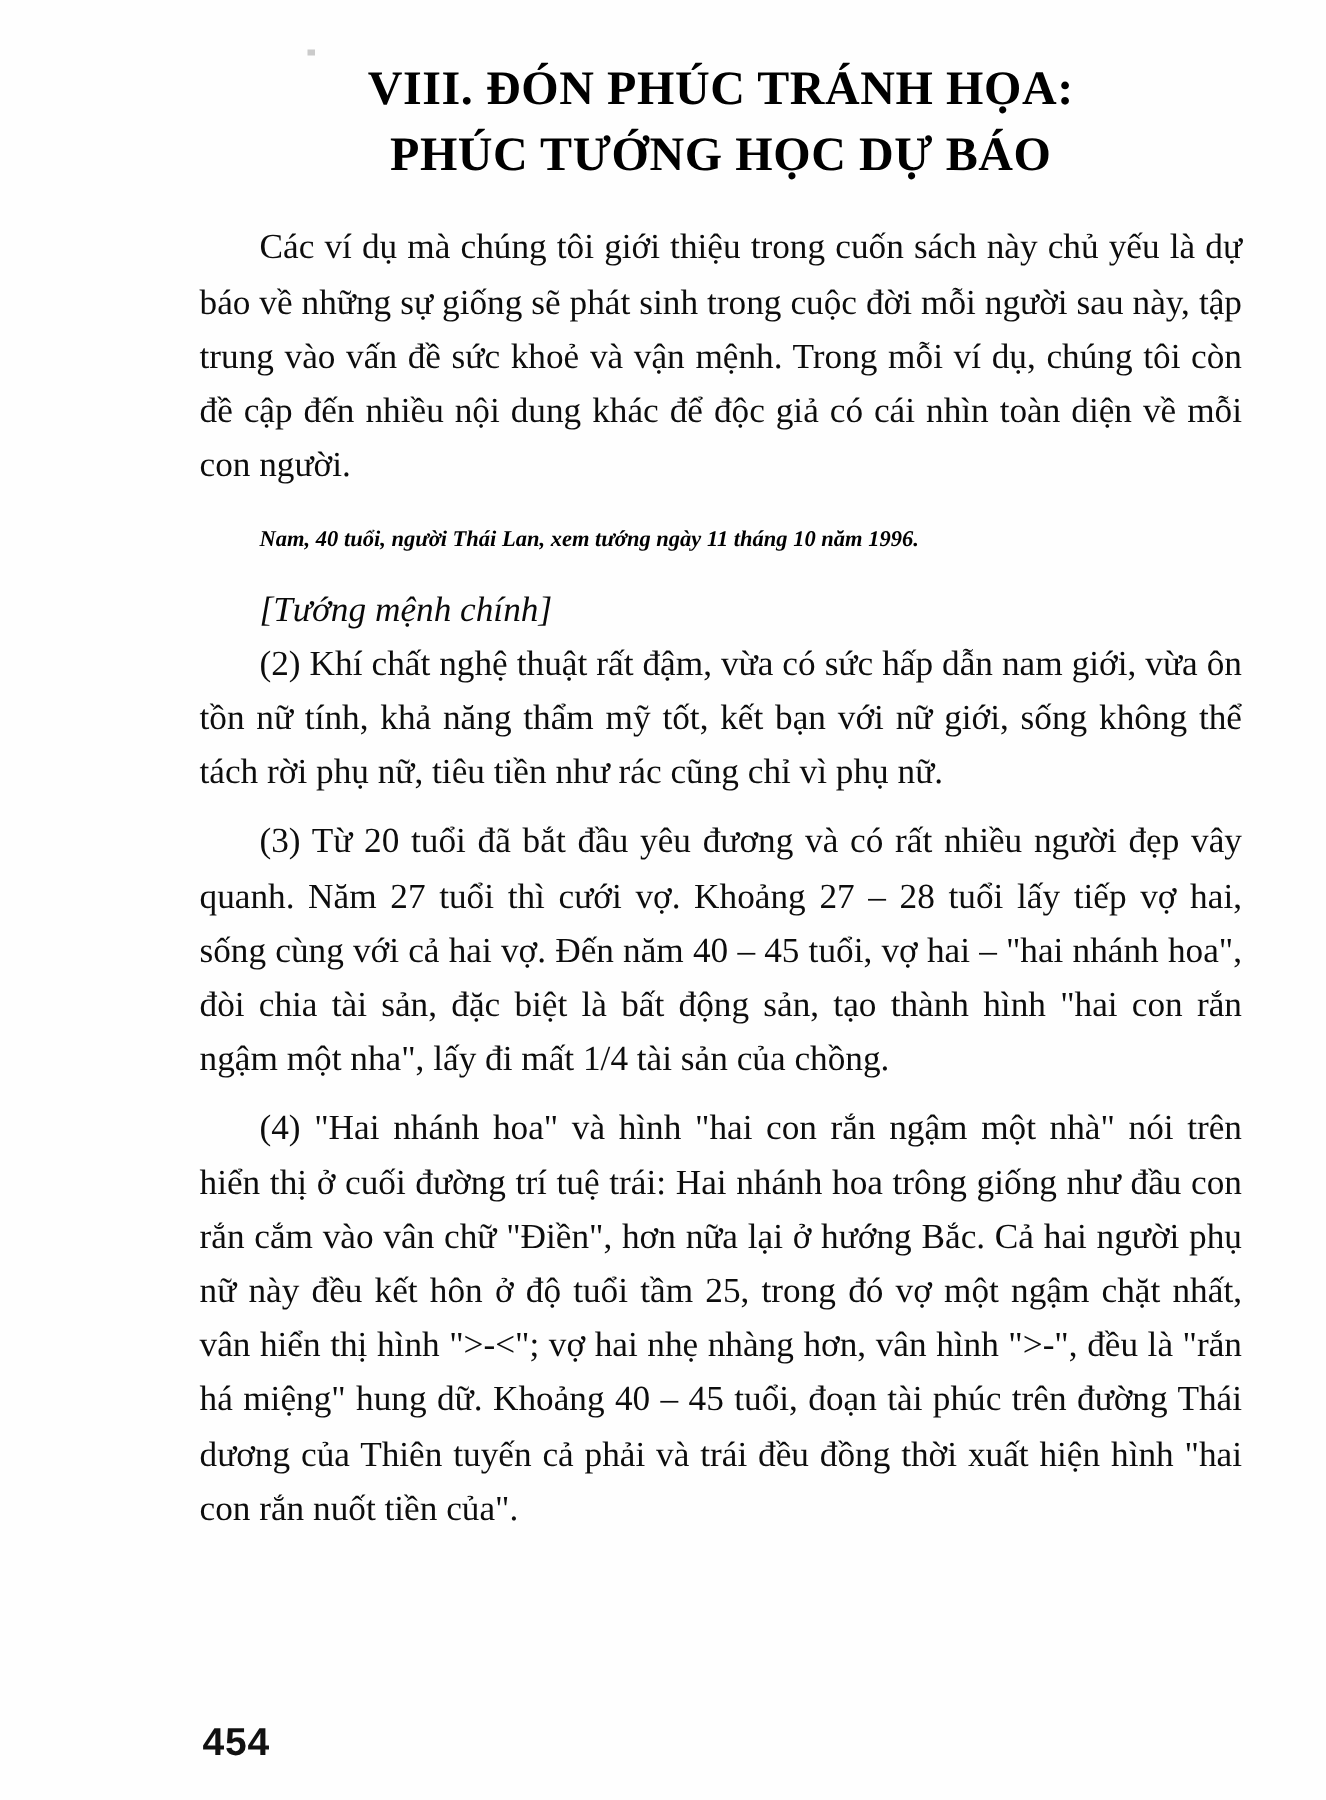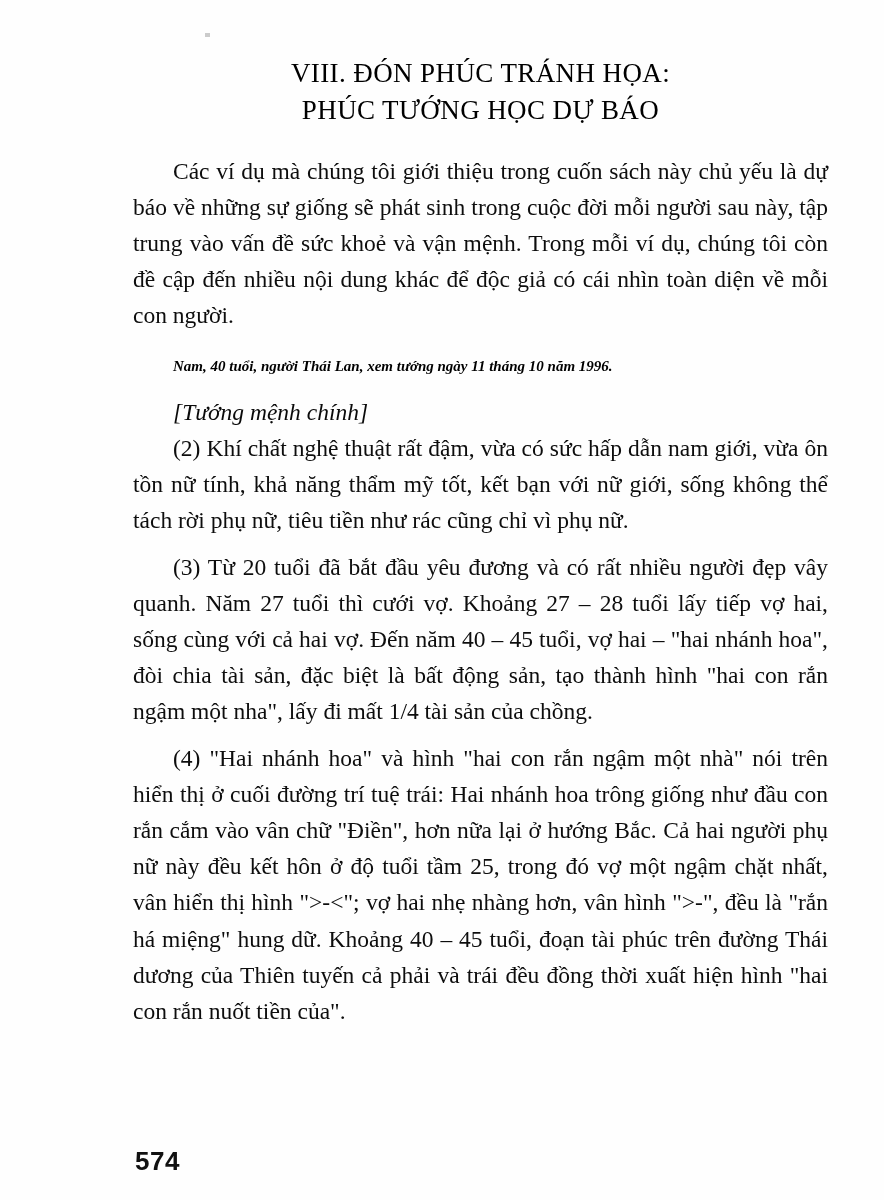--- a/index.html
+++ b/index.html
@@ -34,24 +34,24 @@
   }
 
   .content {
     position: absolute;
     left: 133px;
     top: 0;
     width: 695px;
   }
 
   .title {
-    margin-top: 55px;
+    margin-top: 36px;
     text-align: center;
-    font-weight: normal;
-    font-size: 27px;
+    font-weight: bold;
+    font-size: 32px;
     line-height: 1.38;
     letter-spacing: .4px;
     color: #000;
   }
   .title .line {
     display: block;
     white-space: nowrap;
   }
 
   p.body {
@@ -122,15 +122,15 @@
     <p class="subject">Nam, 40 tuổi, người Thái Lan, xem tướng ngày 11 tháng 10 năm 1996.</p>
 
     <p class="label">[Tướng mệnh chính]</p>
 
     <p class="body">(2) Khí chất nghệ thuật rất đậm, vừa có sức hấp dẫn nam giới, vừa ôn tồn nữ tính, khả năng thẩm mỹ tốt, kết bạn với nữ giới, sống không thể tách rời phụ nữ, tiêu tiền như rác cũng chỉ vì phụ nữ.</p>
     <p class="body">(3) Từ 20 tuổi đã bắt đầu yêu đương và có rất nhiều người đẹp vây quanh. Năm 27 tuổi thì cưới vợ. Khoảng 27 – 28 tuổi lấy tiếp vợ hai, sống cùng với cả hai vợ. Đến năm 40 – 45 tuổi, vợ hai – "hai nhánh hoa", đòi chia tài sản, đặc biệt là bất động sản, tạo thành hình "hai con rắn ngậm một nha", lấy đi mất 1/4 tài sản của chồng.</p>
     <p class="body">(4) "Hai nhánh hoa" và hình "hai con rắn ngậm một nhà" nói trên hiển thị ở cuối đường trí tuệ trái: Hai nhánh hoa trông giống như đầu con rắn cắm vào vân chữ "Điền", hơn nữa lại ở hướng Bắc. Cả hai người phụ nữ này đều kết hôn ở độ tuổi tầm 25, trong đó vợ một ngậm chặt nhất, vân hiển thị hình "&gt;-&lt;"; vợ hai nhẹ nhàng hơn, vân hình "&gt;-", đều là "rắn há miệng" hung dữ. Khoảng 40 – 45 tuổi, đoạn tài phúc trên đường Thái dương của Thiên tuyến cả phải và trái đều đồng thời xuất hiện hình "hai con rắn nuốt tiền của".</p>
 
   </div>
 
-  <div class="page-number">574</div>
+  <div class="page-number">454</div>
 
 </div>
 
 </body></html>

